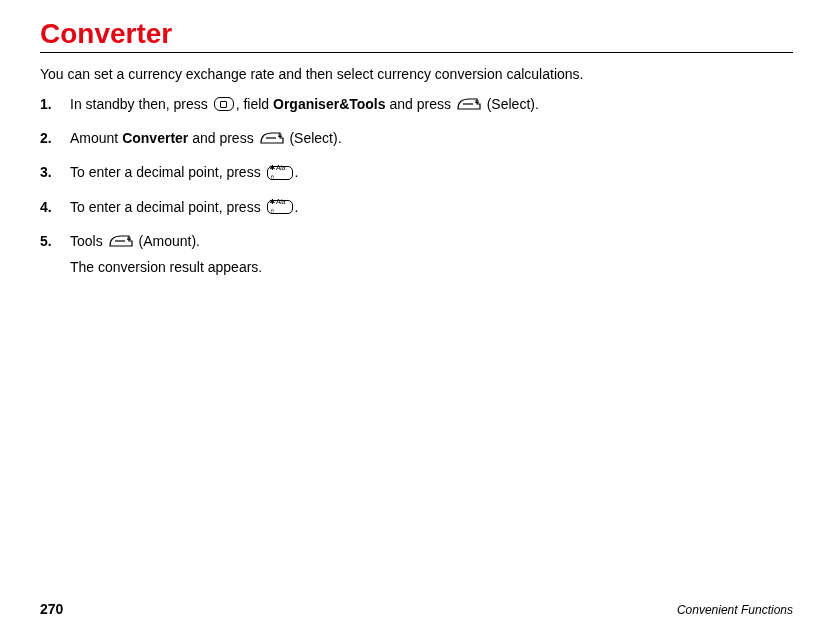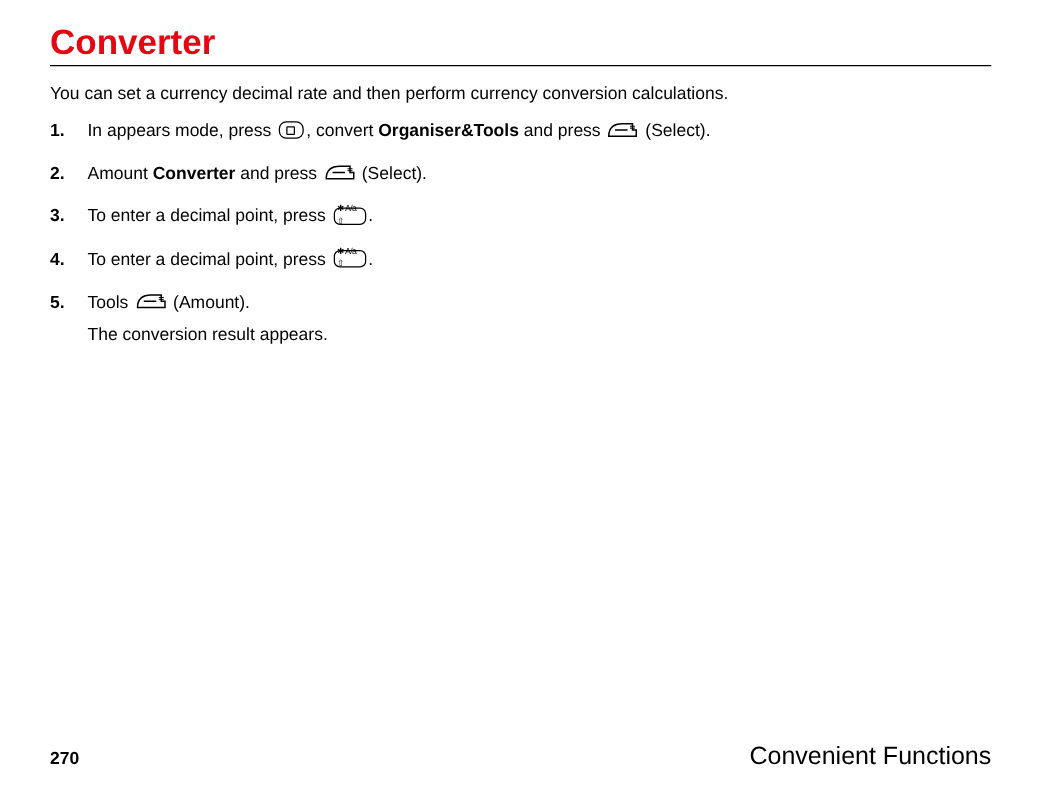--- a/index.html
+++ b/index.html
@@ -119,35 +119,36 @@
       justify-content: space-between;
       align-items: baseline;
       font-stretch: condensed;
     }
     .page-num {
       font-size: 14px;
       font-weight: bold;
       text-align: center;
     }
     .section-name {
-      font-size: 20px;
+      font-size: 12px;
+      font-style: italic;
     }
   </style>
 </head>
 <body>
 
 <h1 class="title">Converter</h1>
 <hr class="title-rule">
 
-<p class="intro">You can set a currency decimal rate and then perform currency conversion calculations.</p>
+<p class="intro">You can set a currency exchange rate and then select currency conversion calculations.</p>
 
 <ol class="steps">
 
   <li class="step">
-    <span>In appears mode, press </span><span class="key key-center"></span><span>, convert </span><span class="bold">Organiser&amp;Tools</span><span> and press </span><span class="key key-soft"><svg viewBox="0 0 24 15">
+    <span>In standby then, press </span><span class="key key-center"></span><span>, field </span><span class="bold">Organiser&amp;Tools</span><span> and press </span><span class="key key-soft"><svg viewBox="0 0 24 15">
           <path d="M1 12 Q1 2 12 2 L20 2 L20 7 L23 7 L23 12 Z" fill="none" stroke="#000" stroke-width="1.2"></path>
           <line x1="6" y1="7" x2="16" y2="7" stroke="#000" stroke-width="1.2"></line>
           <line x1="18" y1="4" x2="22" y2="4" stroke="#000" stroke-width="0.8"></line>
           <line x1="18" y1="5.5" x2="22" y2="5.5" stroke="#000" stroke-width="0.8"></line>
         </svg></span><span> (Select).</span>
   </li>
 
   <li class="step">
     <span>Amount </span><span class="bold">Converter</span><span> and press </span><span class="key key-soft"><svg viewBox="0 0 24 15">
           <path d="M1 12 Q1 2 12 2 L20 2 L20 7 L23 7 L23 12 Z" fill="none" stroke="#000" stroke-width="1.2"></path>

